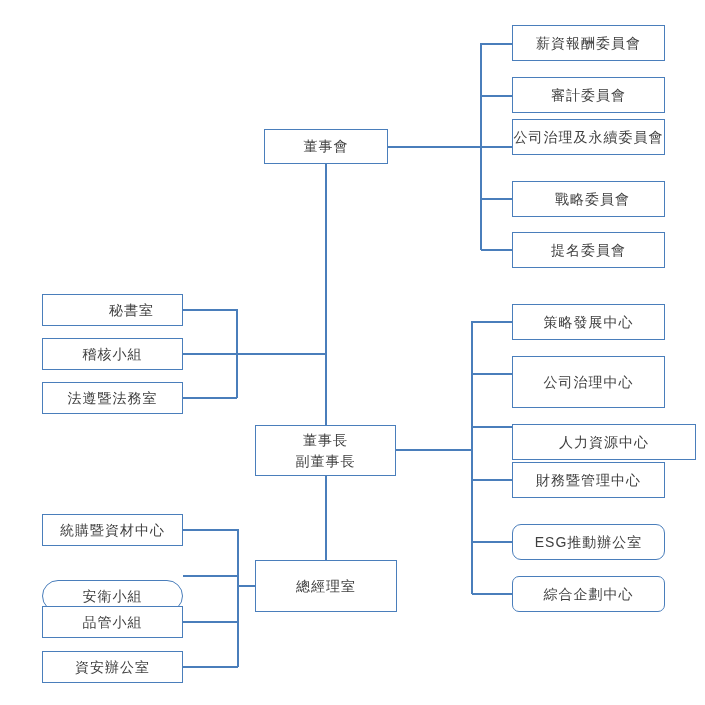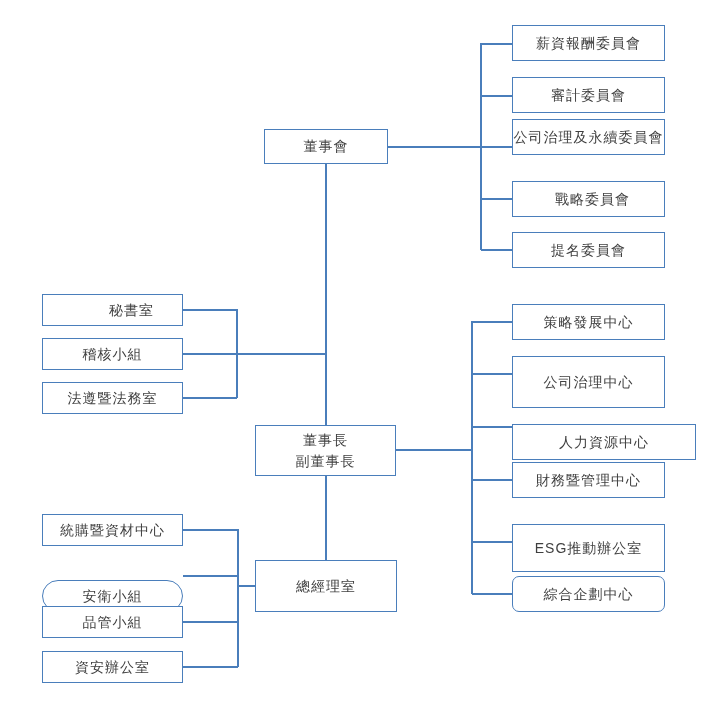--- a/index.html
+++ b/index.html
@@ -84,21 +84,21 @@
 
   <div class="node" style="left:255px;top:425px;width:141px;height:51px;">
     <span>董事長</span>
     <span>副董事長</span>
   </div>
 
   <div class="node" style="left:512px;top:304px;width:153px;height:36px;">策略發展中心</div>
   <div class="node" style="left:512px;top:356px;width:153px;height:52px;">公司治理中心</div>
   <div class="node" style="left:512px;top:409px;width:184px;height:36px;margin-top:15px;">人力資源中心</div>
   <div class="node" style="left:512px;top:462px;width:153px;height:36px;">財務暨管理中心</div>
-  <div class="node" style="left:512px;top:524px;width:153px;height:48px;">ESG推動辦公室</div>
+  <div class="node" style="left:512px;top:524px;width:153px;height:36px;border-radius:9px;">ESG推動辦公室</div>
   <div class="node" style="left:512px;top:576px;width:153px;height:36px;border-radius:7px;">綜合企劃中心</div>
 
   <div class="node" style="left:42px;top:514px;width:141px;height:32px;">統購暨資材中心</div>
 
   <div class="node" style="left:255px;top:560px;width:142px;height:52px;">總經理室</div>
   <div class="node" style="left:42px;top:580px;width:141px;height:32px;border-radius:16px;">安衛小組</div>
   <div class="node" style="left:42px;top:606px;width:141px;height:32px;">品管小組</div>
   <div class="node" style="left:42px;top:651px;width:141px;height:32px;">資安辦公室</div>
 
 </div>

